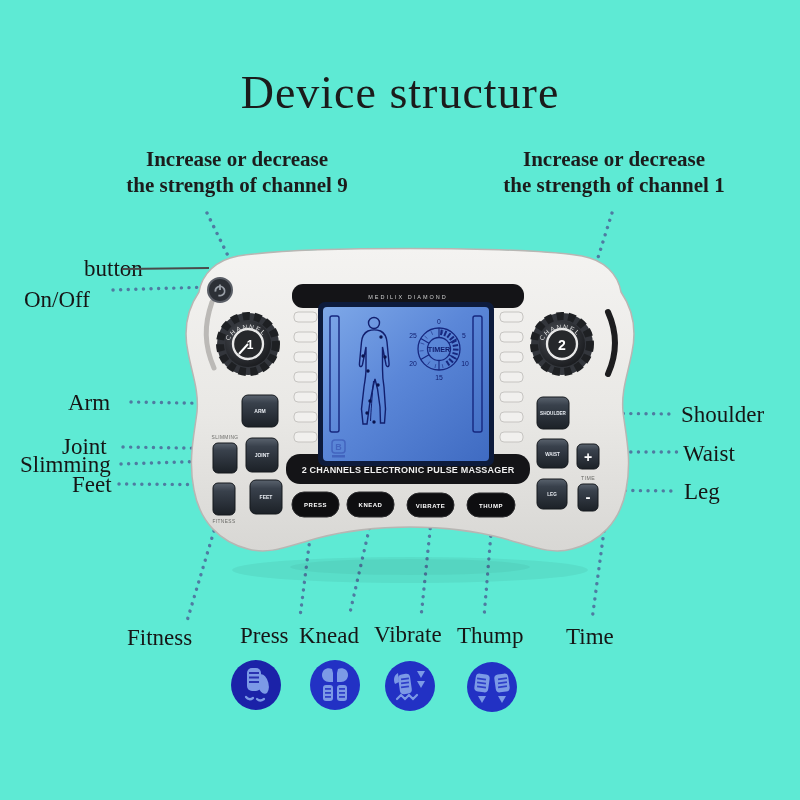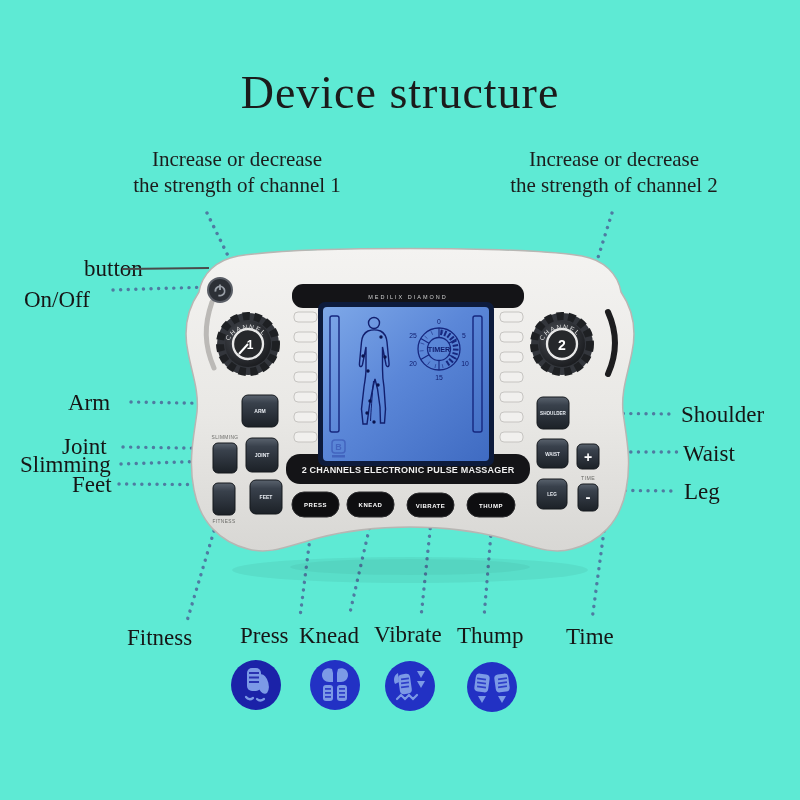--- a/index.html
+++ b/index.html
@@ -1,41 +1,41 @@
 <!DOCTYPE html>
 <html><head>
 <meta charset="utf-8">
 <style>
   html,body{margin:0;padding:0;background:#ffffff;}
   .stage{position:relative;width:800px;height:800px;background:#5eead4;overflow:hidden;
          font-family:"Liberation Serif","DejaVu Serif",serif;color:#151515;}
   .title{position:absolute;left:0;top:66px;width:800px;text-align:center;
          font-size:46px;letter-spacing:1px;color:#1b1b1b;}
-  .ch-label{position:absolute;text-align:center;font-size:21px;line-height:1.22;color:#1c1c1c;}
+  .ch-label{position:absolute;text-align:center;font-size:21px;line-height:1.22;color:#1c1c1c;font-weight:bold;}
   .ch1{left:112px;top:147px;width:250px;}
   .ch2{left:478px;top:147px;width:272px;}
   .lbl{position:absolute;font-size:23px;white-space:nowrap;color:#161616;}
   .overlay{position:absolute;left:0;top:0;}
   .devwrap{position:absolute;left:180px;top:240px;width:460px;height:360px;}
   .micon{position:absolute;width:52px;height:52px;}
 </style>
 </head>
 <body>
 
 <div class="stage">
 
   <div class="title">Device structure</div>
 
   <div class="ch-label ch1">
     <div>Increase or decrease</div>
-    <div>the strength of channel 1</div>
+    <div>the strength of channel 9</div>
   </div>
   <div class="ch-label ch2">
     <div>Increase or decrease</div>
-    <div>the strength of channel 2</div>
+    <div>the strength of channel 1</div>
   </div>
 
   <div class="lbl" style="left:46px;top:256px;margin-left:38px;">button</div>
   <div class="lbl" style="left:24px;top:287px;">On/Off</div>
   <div class="lbl" style="left:68px;top:390px;">Arm</div>
   <div class="lbl" style="left:62px;top:434px;">Joint</div>
   <div class="lbl" style="left:20px;top:452px;">Slimming</div>
   <div class="lbl" style="left:72px;top:472px;">Feet</div>
   <div class="lbl" style="left:681px;top:402px;">Shoulder</div>
   <div class="lbl" style="left:683px;top:441px;">Waist</div>

